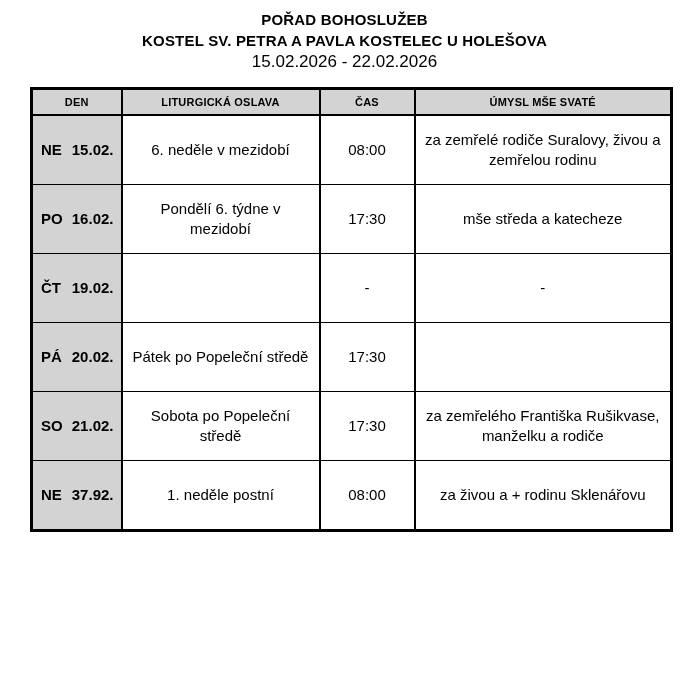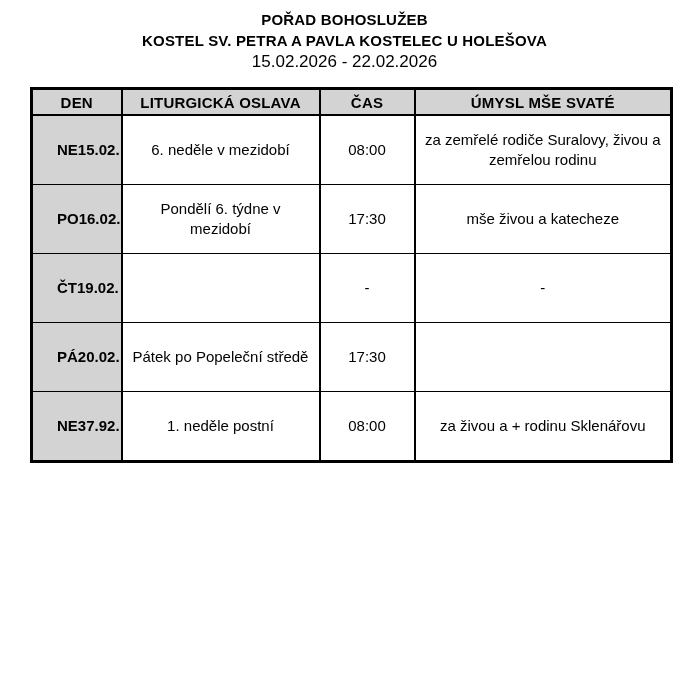--- a/index.html
+++ b/index.html
@@ -33,21 +33,21 @@
   table.schedule {
     margin: 14px 0 0 30px;
     border-collapse: collapse;
     table-layout: fixed;
     width: 640px;
     border: 3px solid #000000;
   }
   .schedule th {
     background: #d3d3d3;
     font-weight: bold;
-    font-size: 15px;
+    font-size: 11px;
     height: 22px;
     text-align: center;
     vertical-align: middle;
     border: 2px solid #000000;
     padding: 1px 2px;
     letter-spacing: 0.2px;
     margin-top: 6px;
   }
   .schedule td {
     font-size: 15px;
@@ -61,21 +61,21 @@
     padding: 1px 3px;
   }
   .schedule td.day-cell {
     background: #d3d3d3;
     font-weight: bold;
     padding: 0;
   }
   .day-wrap {
     display: flex;
     justify-content: space-between;
-    padding: 0 7px 0 24px;
+    padding: 0 7px 0 8px;
   }
   .celebration-cell, .intention-cell {
     white-space: pre-line;
   }
 </style>
 </head>
 <body>
 
 <div class="page">
 
@@ -117,21 +117,21 @@
   <tr>
     <td class="day-cell">
       <div class="day-wrap">
         <span>PO</span>
         <span>16.02.</span>
       </div>
     </td>
     <td class="celebration-cell">Pondělí 6. týdne v
 mezidobí</td>
     <td class="time-cell">17:30</td>
-    <td class="intention-cell">mše živou a katecheze</td>
+    <td class="intention-cell">mše středa a katecheze</td>
   </tr>
 
 
 
   <tr>
     <td class="day-cell">
       <div class="day-wrap">
         <span>ČT</span>
         <span>19.02.</span>
       </div>
@@ -146,20 +146,33 @@
       <div class="day-wrap">
         <span>PÁ</span>
         <span>20.02.</span>
       </div>
     </td>
     <td class="celebration-cell">Pátek po Popeleční středě</td>
     <td class="time-cell">17:30</td>
     <td class="intention-cell"></td>
   </tr>
 
+  <tr>
+    <td class="day-cell">
+      <div class="day-wrap">
+        <span>SO</span>
+        <span>21.02.</span>
+      </div>
+    </td>
+    <td class="celebration-cell">Sobota po Popeleční
+středě</td>
+    <td class="time-cell">17:30</td>
+    <td class="intention-cell">za zemřelého Františka Rušikvase,
+manželku a rodiče</td>
+  </tr>
 
   <tr>
     <td class="day-cell">
       <div class="day-wrap">
         <span>NE</span>
         <span>37.92.</span>
       </div>
     </td>
     <td class="celebration-cell">1. neděle postní</td>
     <td class="time-cell">08:00</td>

